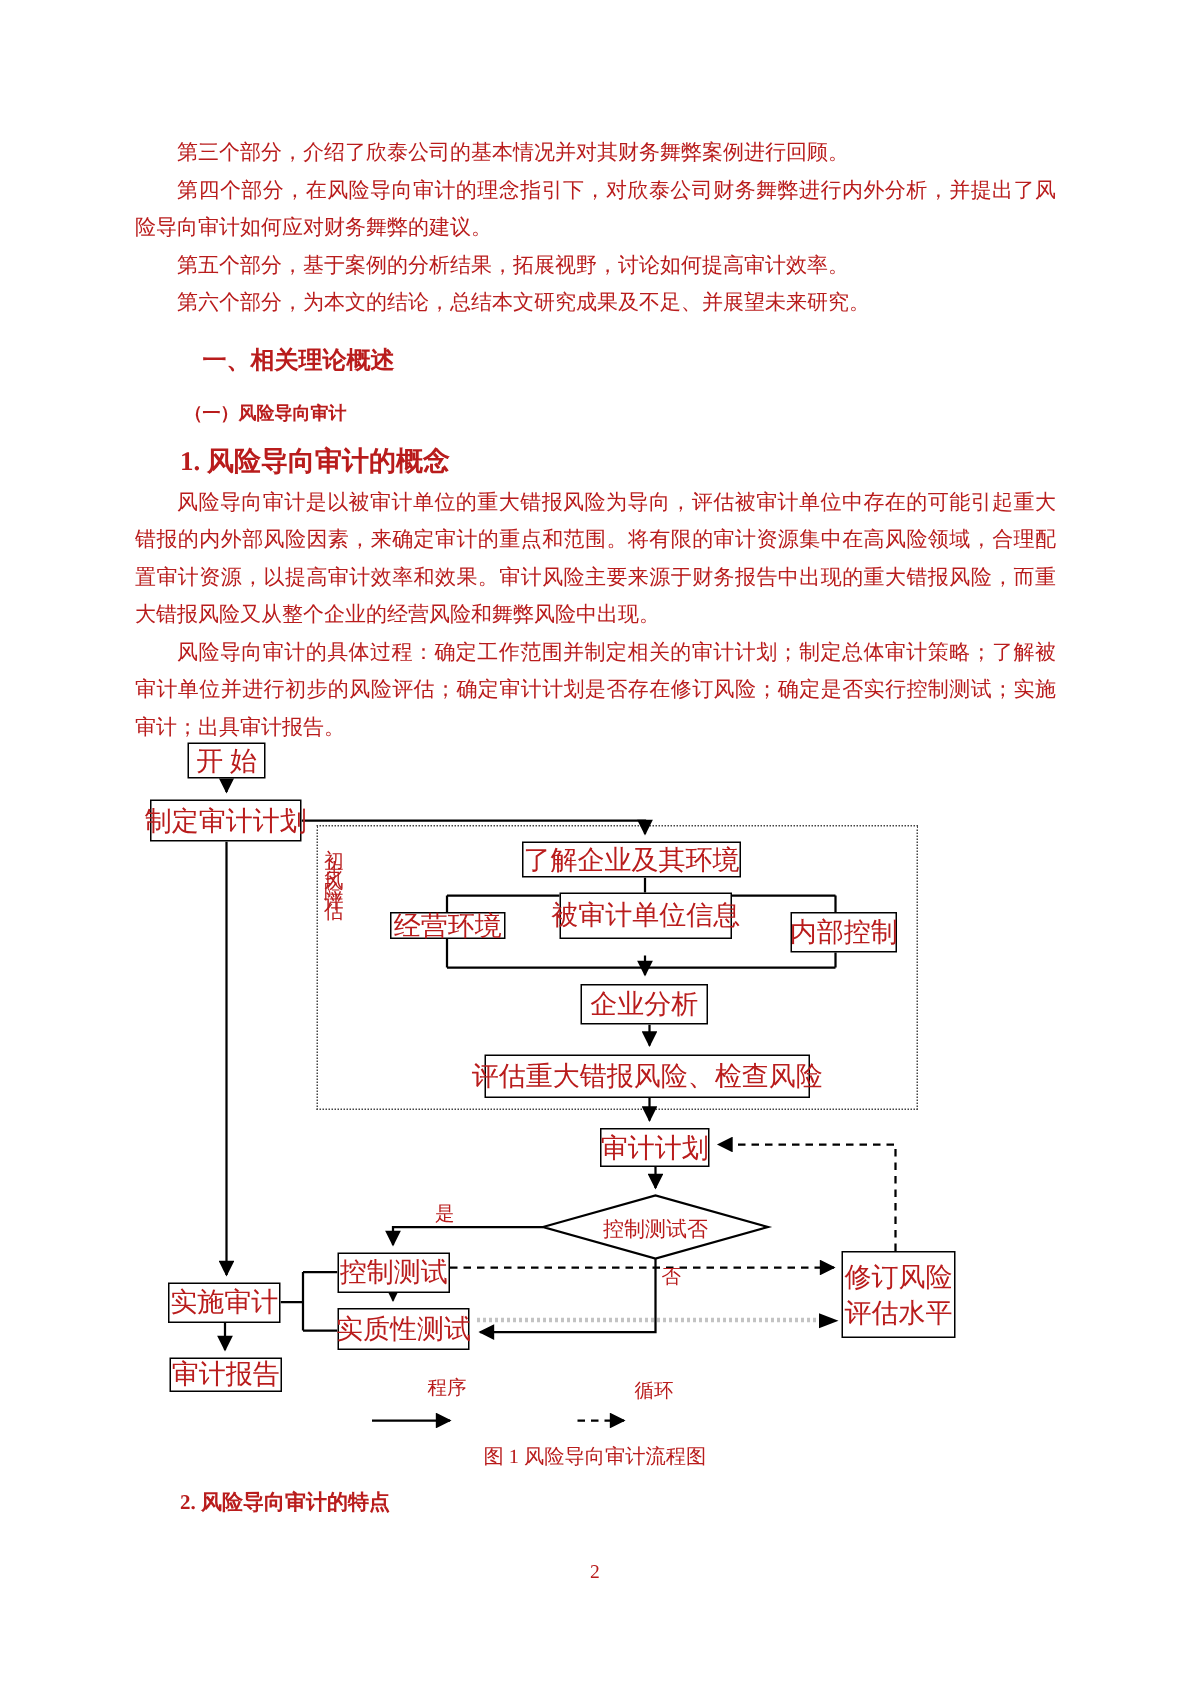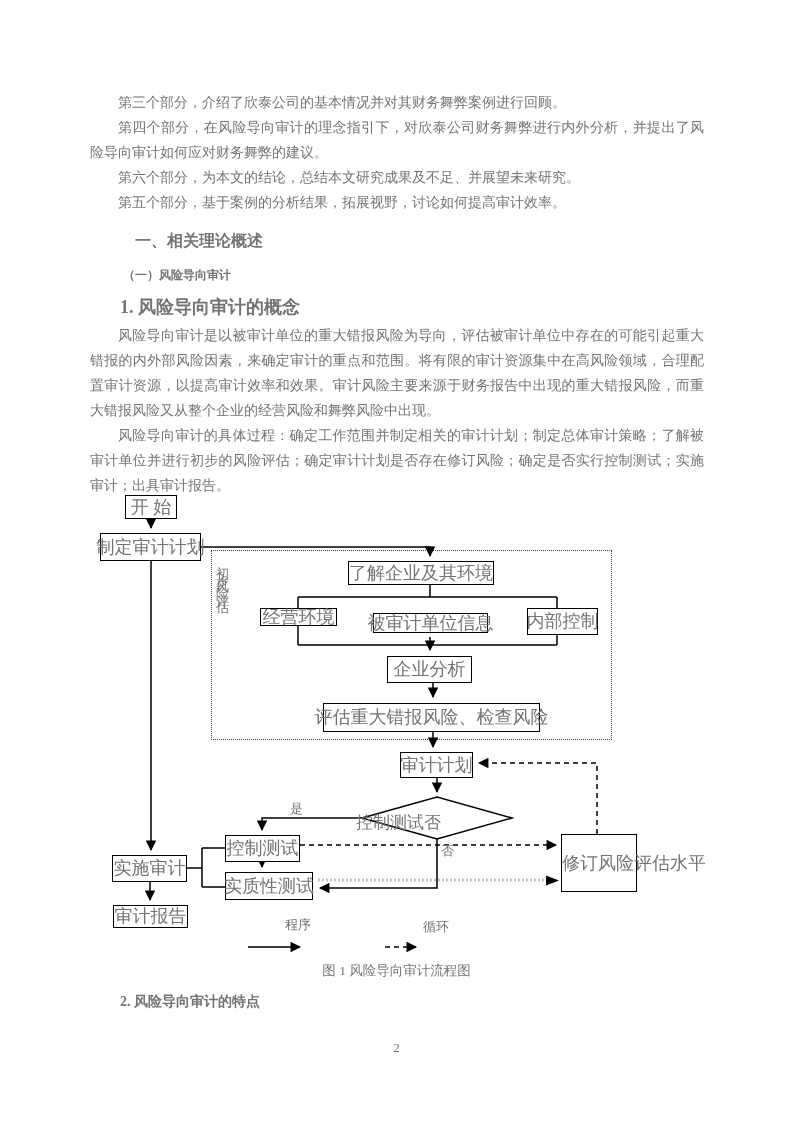--- a/index.html
+++ b/index.html
@@ -1,18 +1,18 @@
 <!DOCTYPE html>
 <html><head>
 <meta charset="utf-8">
 <style>
   html,body{margin:0;padding:0;background:#fff;}
   .page{
     position:relative;width:793px;height:1122px;background:#ffffff;overflow:hidden;
-    font-family:"Liberation Serif","DejaVu Serif",serif;color:#737373;
+    font-family:"Liberation Serif","DejaVu Serif",serif;color:#b91c1c;
   }
   
   .text-block{position:absolute;top:90px;left:90px;width:614px;font-size:14px;line-height:25px;text-align:justify;}
   .text-block p{margin:0;text-indent:28px;}
   .sec1{font-size:16px;font-weight:bold;margin:14px 0 0 45px;line-height:24px;text-indent:0 !important;}
   .sub1{font-size:12px;font-weight:bold;margin:13px 0 0 33px;line-height:19px;text-indent:0 !important;}
   .point{font-size:18px;font-weight:bold;margin:14px 0 0 30px;line-height:17px;text-indent:0 !important;}
   .concept{margin-top:7px !important;}
   
   .flow{position:absolute;top:490px;left:0;width:793px;height:500px;}
@@ -21,37 +21,37 @@
   .fbox{
     position:absolute;box-sizing:border-box;border:1.5px solid #000;background:#fff;
     display:flex;align-items:center;justify-content:center;text-align:left;
     font-size:18px;line-height:15px;z-index:2;white-space:nowrap;
   }
   .vlabel{
     position:absolute;left:215px;top:66px;z-index:2;font-size:13px;
     writing-mode:vertical-rl;text-orientation:upright;letter-spacing:7px;line-height:14px;
   }
   .flabel{position:absolute;z-index:3;font-size:13px;background:transparent;}
-  .revise{flex-direction:row;justify-content:space-evenly;line-height:16px;}
-  .dtext{position:absolute;left:356px;top:321px;width:130px;font-size:17px;z-index:3;}
+  .revise{flex-direction:column;justify-content:space-evenly;line-height:16px;}
+  .dtext{position:absolute;left:372px;top:321px;width:130px;text-align:center;font-size:14px;z-index:3;}
   .caption{position:absolute;left:0;top:472px;width:100%;text-align:center;font-size:13.5px;z-index:2;}
   
   .point2{position:absolute;left:120px;top:993px;font-size:14px;font-weight:bold;}
   .pagenum{position:absolute;left:0;top:1040px;width:100%;text-align:center;font-size:13px;}
 </style>
 </head>
 <body>
 
 <div class="page">
 
   <div class="text-block">
     <p>第三个部分，介绍了欣泰公司的基本情况并对其财务舞弊案例进行回顾。</p>
     <p>第四个部分，在风险导向审计的理念指引下，对欣泰公司财务舞弊进行内外分析，并提出了风险导向审计如何应对财务舞弊的建议。</p>
+    <p>第五个部分，基于案例的分析结果，拓展视野，讨论如何提高审计效率。</p>
     <p>第六个部分，为本文的结论，总结本文研究成果及不足、并展望未来研究。</p>
-    <p>第五个部分，基于案例的分析结果，拓展视野，讨论如何提高审计效率。</p>
     <div class="sec1">一、相关理论概述</div>
     <div class="sub1">（一）风险导向审计</div>
     <div class="point">1. 风险导向审计的概念</div>
     <p class="concept">风险导向审计是以被审计单位的重大错报风险为导向，评估被审计单位中存在的可能引起重大错报的内外部风险因素，来确定审计的重点和范围。将有限的审计资源集中在高风险领域，合理配置审计资源，以提高审计效率和效果。审计风险主要来源于财务报告中出现的重大错报风险，而重大错报风险又从整个企业的经营风险和舞弊风险中出现。</p>
     <p>风险导向审计的具体过程：确定工作范围并制定相关的审计计划；制定总体审计策略；了解被审计单位并进行初步的风险评估；确定审计计划是否存在修订风险；确定是否实行控制测试；实施审计；出具审计报告。</p>
   </div>
 
   <div class="flow">
 
     <div class="dotted-region"></div>
@@ -106,21 +106,21 @@
 
       <path d="M318,390 H544" stroke="#c3c3c3" stroke-width="3" stroke-dasharray="2 2" fill="none"></path>
       <path d="M546,385.5 L559,390.5 L546,395.5 z" fill="#000"></path>
     </svg>
 
     <div class="fbox" style="left:125px;top:5px;width:52px;height:24px">开 始</div>
     <div class="fbox" style="left:100px;top:43px;width:101px;height:28px">制定审计计划</div>
     <div class="vlabel">初步风险评估</div>
     <div class="fbox" style="left:348px;top:71px;width:146px;height:24px">了解企业及其环境</div>
     <div class="fbox" style="left:260px;top:118px;width:77px;height:18px">经营环境</div>
-    <div class="fbox" style="left:373px;top:123px;width:115px;height:20px">被审计单位信息</div>
+    <div class="fbox" style="left:373px;top:105px;width:115px;height:31px">被审计单位信息</div>
     <div class="fbox" style="left:527px;top:118px;width:71px;height:27px">内部控制</div>
     <div class="fbox" style="left:387px;top:166px;width:85px;height:27px">企业分析</div>
     <div class="fbox" style="left:323px;top:213px;width:217px;height:29px">评估重大错报风险、检查风险</div>
     <div class="fbox" style="left:400px;top:262px;width:73px;height:26px">审计计划</div>
     <div class="dtext">控制测试否</div>
     <div class="fbox" style="left:225px;top:345px;width:75px;height:27px">控制测试</div>
     <div class="fbox" style="left:225px;top:382px;width:88px;height:28px">实质性测试</div>
     <div class="fbox" style="left:112px;top:365px;width:75px;height:27px">实施审计</div>
     <div class="fbox" style="left:113px;top:415px;width:75px;height:23px">审计报告</div>
     <div class="fbox revise" style="left:561px;top:344px;width:76px;height:58px">

